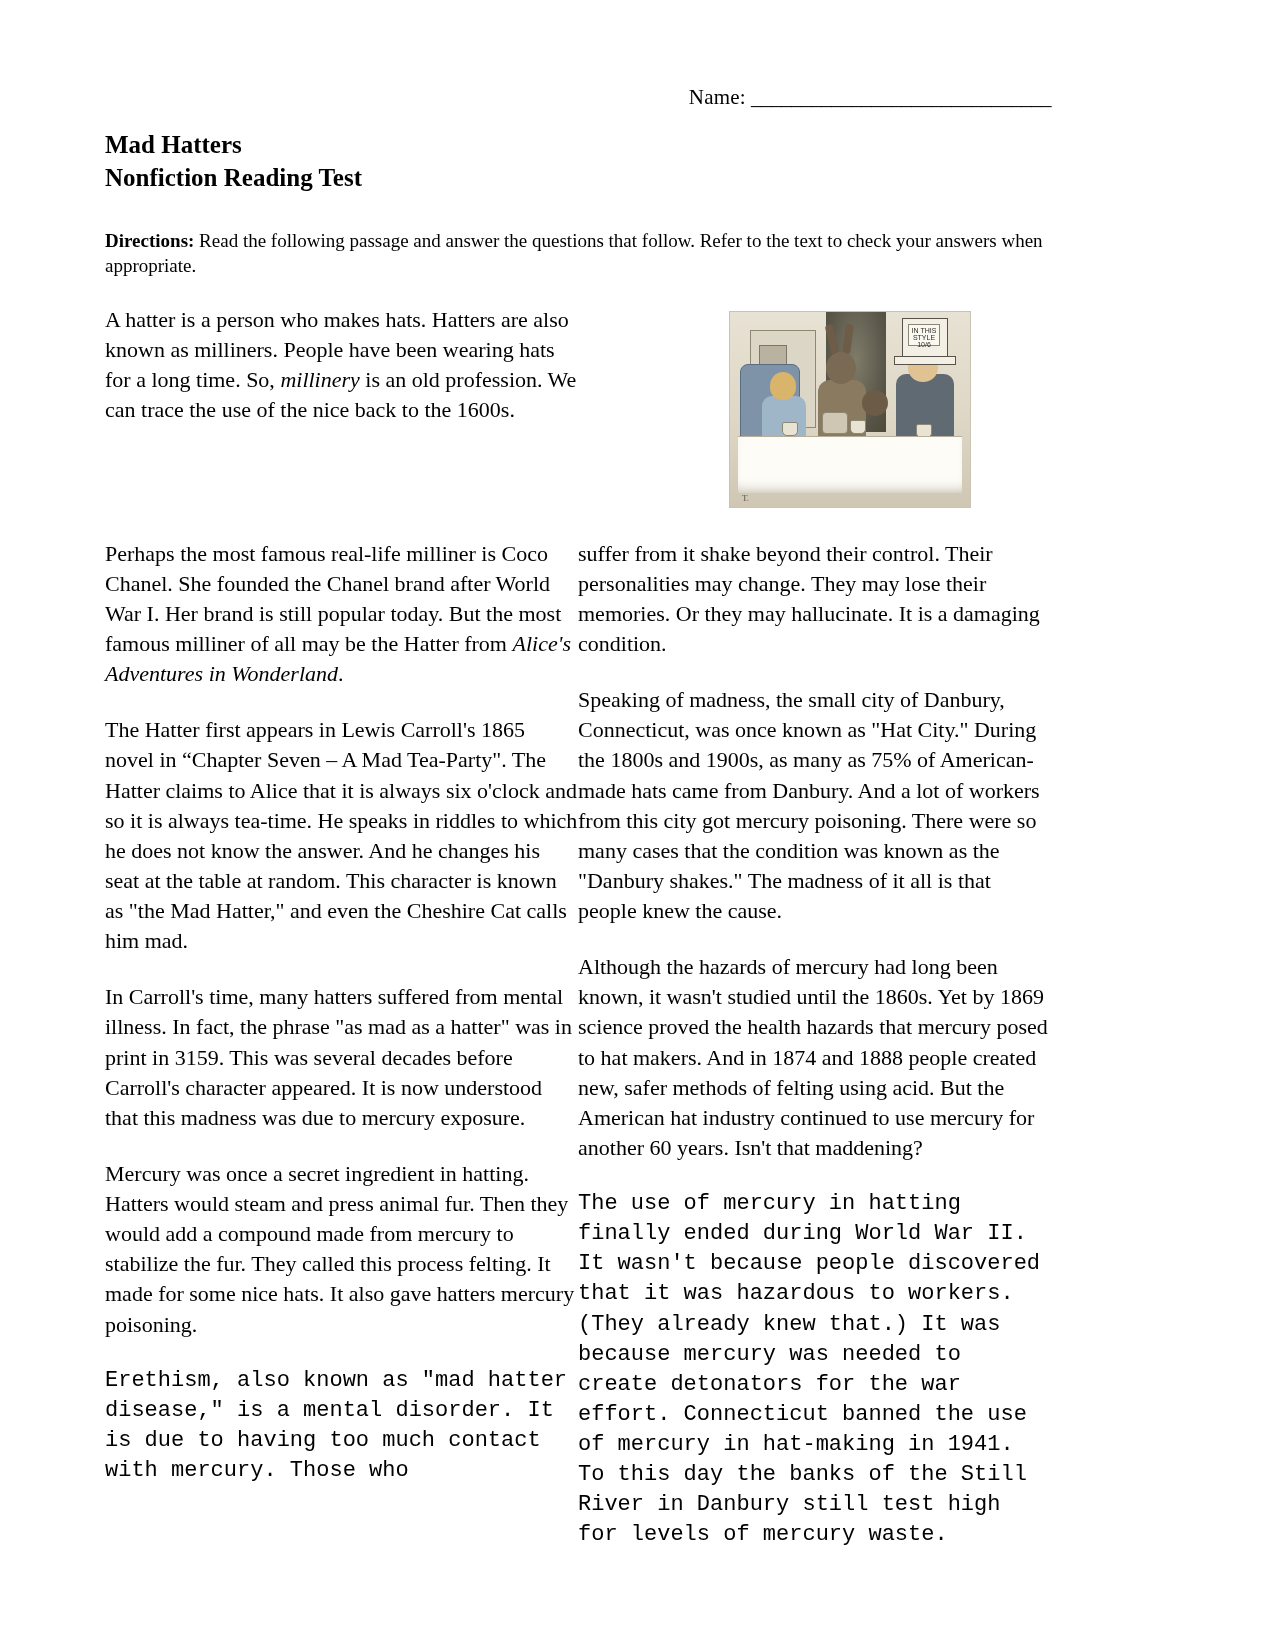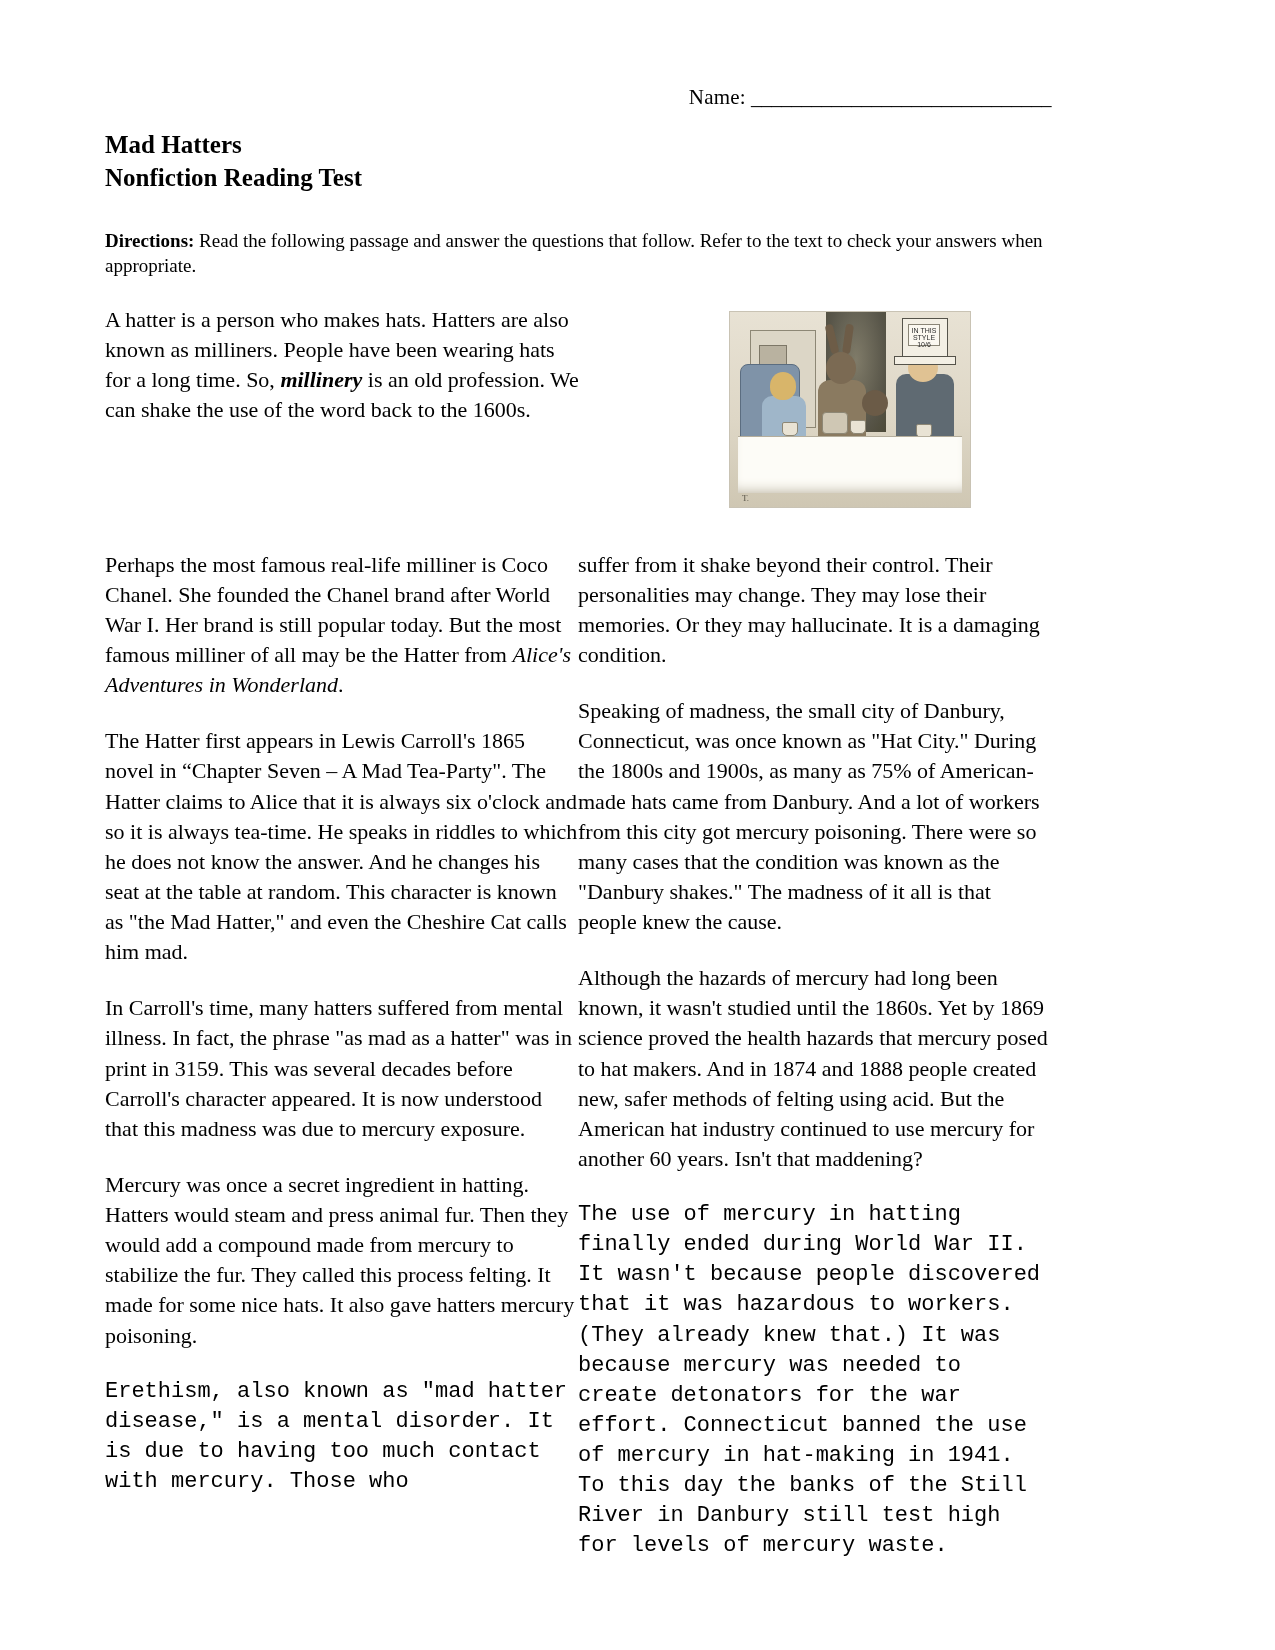--- a/index.html
+++ b/index.html
@@ -64,24 +64,24 @@
     position: relative;
     overflow: hidden;
     background: #efeade;
   }
   .intro-para {
     font-size: 22px;
     line-height: 1.37;
     margin: 0;
     width: 480px;
   }
-  .intro-para i { font-style: italic; font-weight: bold; }
+  .intro-para i { font-style: italic; font-weight: normal; }
 
   .columns {
-    margin-top: 35px;
+    margin-top: 24px;
     display: flex;
   }
   .col {
     width: 485px;
   }
   .col p {
     font-size: 22px;
     line-height: 1.37;
     margin: 0 0 26px 0;
     text-align: left;
@@ -214,21 +214,21 @@
       <div class="ill-hat-label">IN THIS STYLE 10/6</div>
       <div class="ill-hat-brim"></div>
       <div class="ill-pot"></div>
       <div class="ill-cup1"></div>
       <div class="ill-cup2"></div>
       <div class="ill-cup3"></div>
       <div class="ill-table"></div>
       <div class="ill-sig">T.</div>
     </div>
     <p class="intro-para">
-      <span>A hatter is a person who makes hats. Hatters are also known as milliners. People have been wearing hats for a long time. So, </span><i>millinery</i><span> is an old profession. We can shake the use of the word back to the 1600s.</span>
+      <span>A hatter is a person who makes hats. Hatters are also known as milliners. People have been wearing hats for a long time. So, </span><i>millinery</i><span> is an old profession. We can trace the use of the nice back to the 1600s.</span>
     </p>
   </div>
 
   <div class="columns">
     <div class="col">
       <p>
         <span>Perhaps the most famous real-life milliner is Coco Chanel. She founded the Chanel brand after World War I. Her brand is still popular today. But the most famous milliner of all may be the Hatter from </span><i>Alice's Adventures in Wonderland</i><span>.</span>
       </p>
       <p>
         <span>The Hatter first appears in Lewis Carroll's 1865 novel in “Chapter Seven – A Mad Tea-Party". The Hatter claims to Alice that it is always six o'clock and so it is always tea-time. He speaks in riddles to which he does not know the answer. And he changes his seat at the table at random. This character is known as "the Mad Hatter," and even the Cheshire Cat calls him mad.</span>

